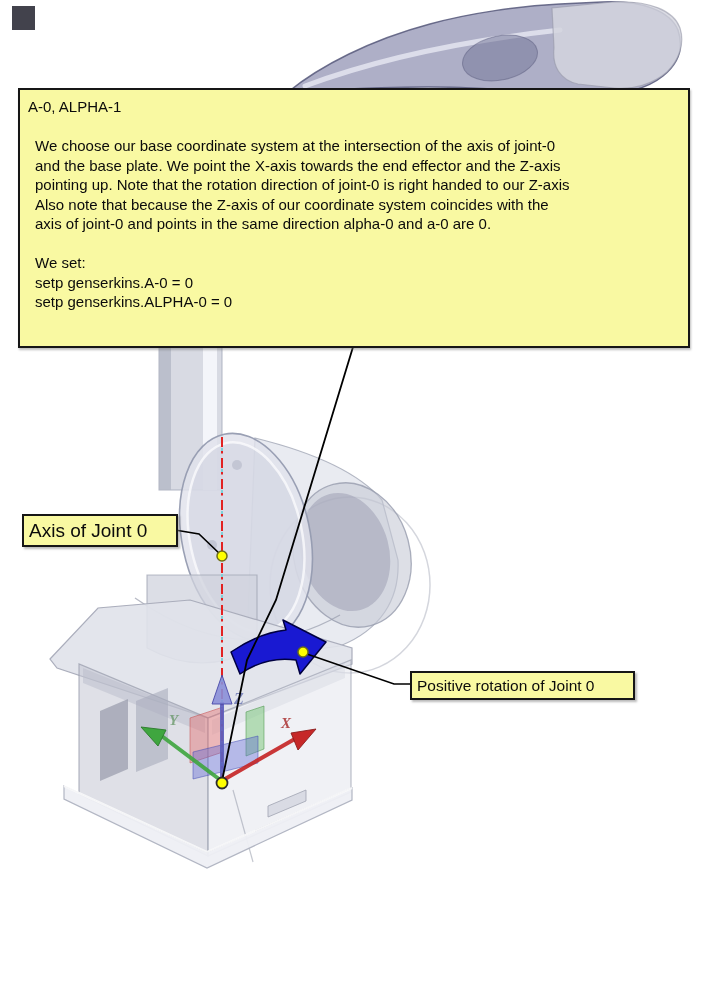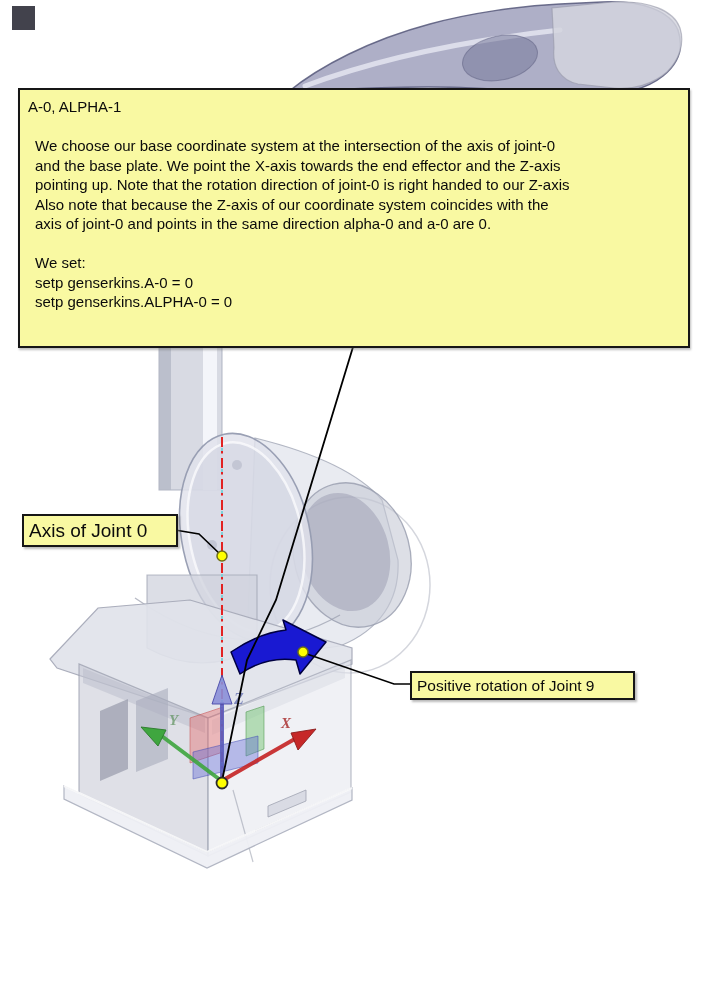--- a/index.html
+++ b/index.html
@@ -151,16 +151,16 @@
 We set:
 setp genserkins.A-0 = 0
 setp genserkins.ALPHA-0 = 0</div>
   </div>
 
   <div id="axis-callout" class="overlay callout">
     <span>Axis of Joint 0</span>
   </div>
 
   <div id="rotation-callout" class="overlay callout">
-    <span>Positive rotation of Joint 9</span>
+    <span>Positive rotation of Joint 0</span>
   </div>
 
 </div>
 
 </body></html>

